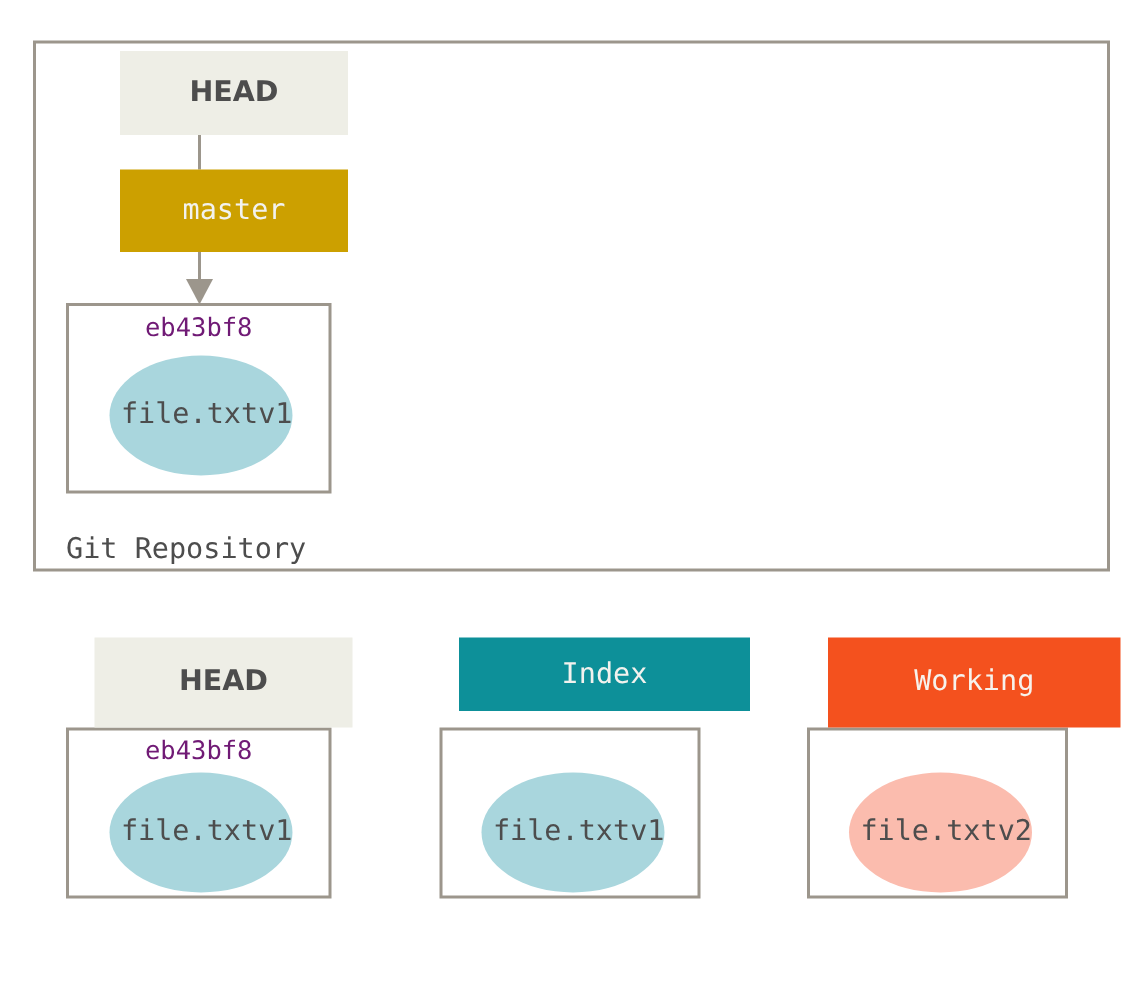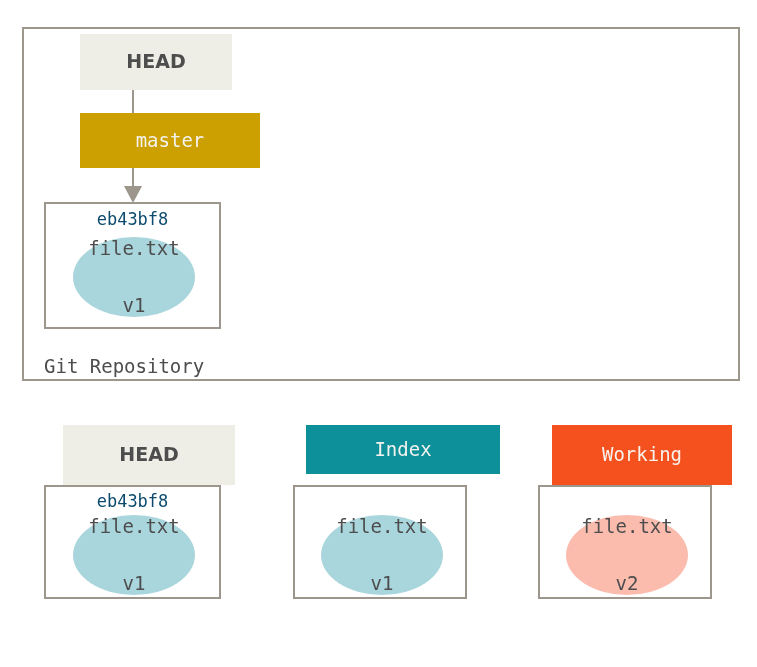--- a/index.html
+++ b/index.html
@@ -92,28 +92,28 @@
   
   .content-box {
     border: 2px solid #9c968c;
     background: #ffffff;
   }
   .sha {
     width: 100%;
     text-align: center;
     font-family: "DejaVu Sans Mono", monospace;
     font-size: 17px;
-    color: #0c4a6e;
+    color: #701a75;
   }
   .blob {
     border-radius: 50% / 50%;
     display: flex;
-    flex-direction: column;
+    flex-direction: row;
     align-items: center;
-    justify-content: space-between;
+    justify-content: flex-end;
     text-align: center;
     font-family: "DejaVu Sans Mono", monospace;
     font-size: 19px;
     color: #4d4d4d;
     line-height: 1.22;
   }
   .blob-teal { background: #a9d6dd; }
   .blob-pink { background: #fbbcae; }
 
   
@@ -131,21 +131,21 @@
 <div id="stage">
 
   <div class="abs repo-frame"></div>
 
   <div class="abs label-box head-box" style="left:57px; top:34px; width:152px; height:56px;">
     <span>HEAD</span>
   </div>
 
   <div class="abs conn-line" style="left:132px; top:90px; height:23px;"></div>
 
-  <div class="abs label-box master-box" style="left:57px; top:113px; width:180px; height:55px;">
+  <div class="abs label-box master-box" style="left:57px; top:113px; width:152px; height:55px;">
     <span>master</span>
   </div>
 
   <div class="abs conn-line" style="left:132px; top:168px; height:20px;"></div>
   <div class="abs arrow-head" style="left:124px; top:186px;"></div>
 
   <div class="abs content-box" style="left:44px; top:202px; width:177px; height:127px;">
     <div class="sha" style="margin-top:5px;">eb43bf8</div>
     <div class="blob blob-teal" style="position:absolute; left:27px; top:33px; width:122px; height:80px;">
       <span>file.txt</span>
@@ -177,18 +177,18 @@
     <span>Index</span>
   </div>
 
   <div class="abs content-box" style="left:538px; top:485px; width:174px; height:114px;">
     <div class="sha" style="margin-top:4px;"></div>
     <div class="blob blob-pink" style="position:absolute; left:26px; top:28px; width:122px; height:80px;">
       <span>file.txt</span>
       <span>v2</span>
     </div>
   </div>
-  <div class="abs label-box wd-box" style="left:529px; top:425px; width:180px; height:60px; flex-direction:column;">
+  <div class="abs label-box wd-box" style="left:529px; top:425px; width:195px; height:60px; flex-direction:column;">
     <span>Working</span>
   </div>
 
 
 </div>
 
 </body></html>

